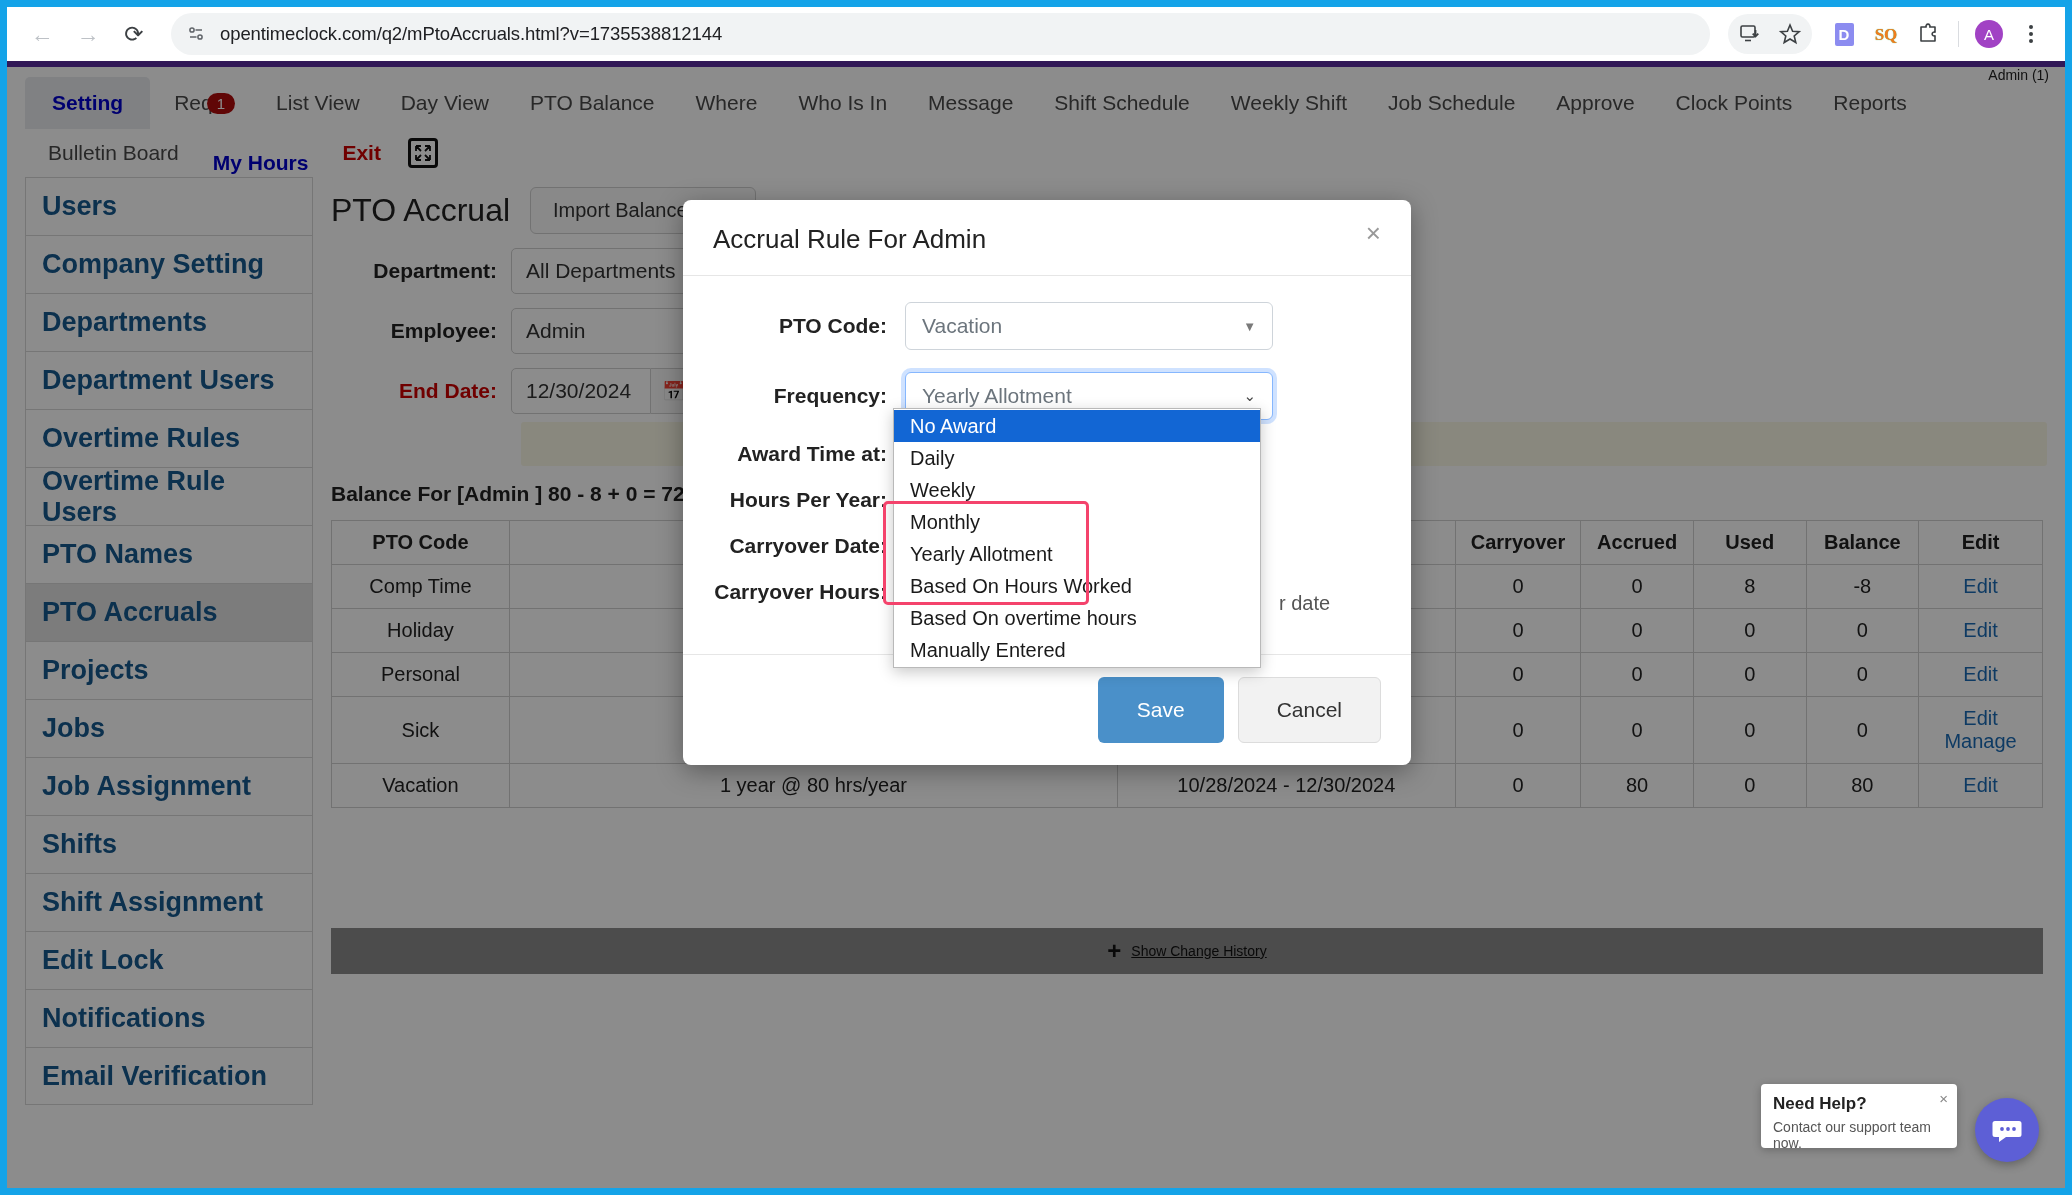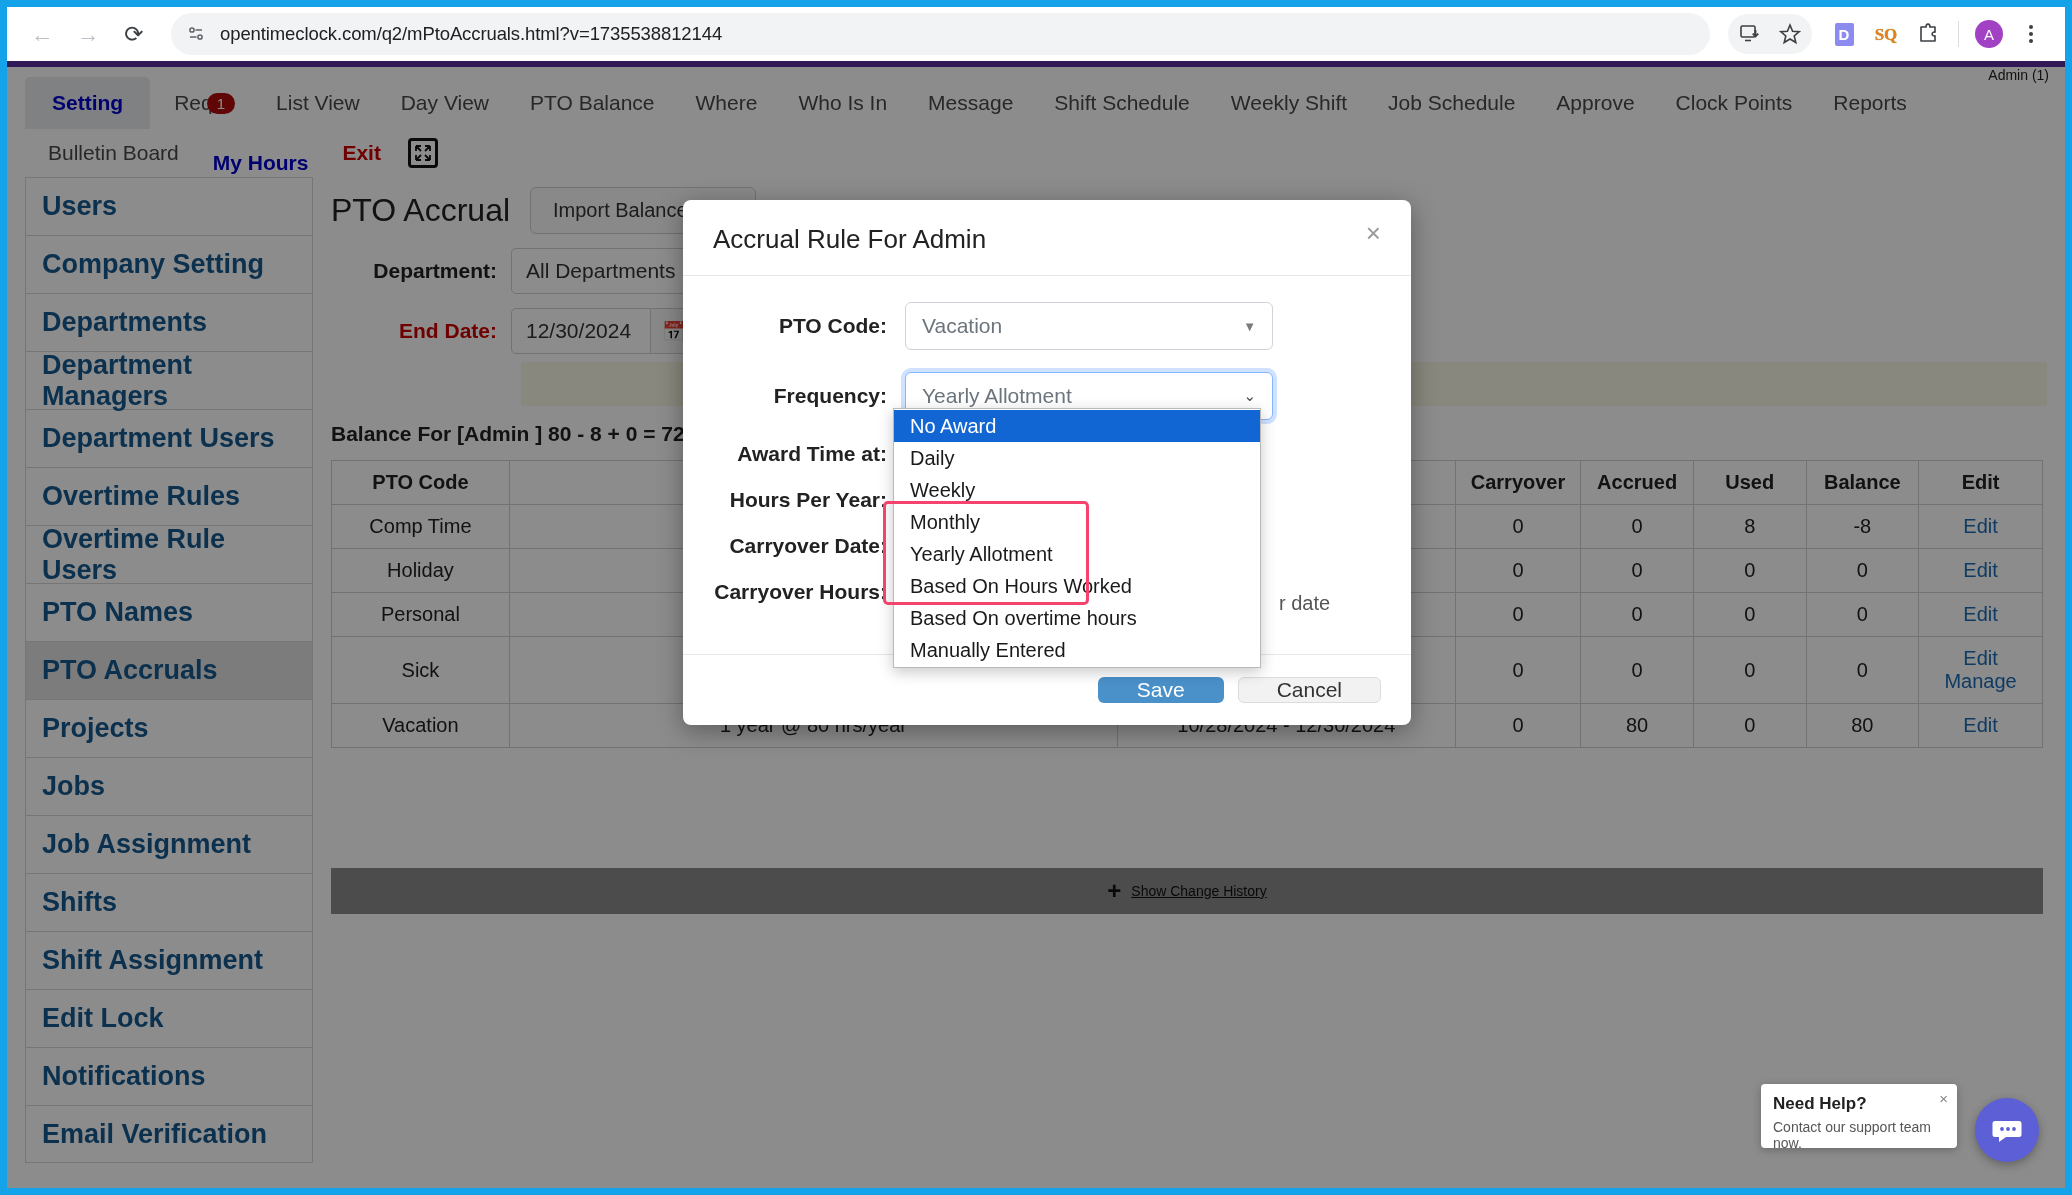--- a/index.html
+++ b/index.html
@@ -345,21 +345,21 @@
     position: absolute;
     font-size: 20px; color: #555;
   }
   #modal-foot {
     border-top: 1px solid #e6e6e6;
     padding: 22px 30px;
     display: flex; justify-content: flex-end; gap: 14px;
   }
   .mbtn {
     font-size: 21px; border-radius: 6px; cursor: pointer;
-    padding: 0 38px; border: 1px solid transparent;
+    padding: 20px 38px; border: 1px solid transparent;
   }
   #save-btn { background: #4a90c9; color: #fff; }
   #cancel-btn { background: #f2f2f2; color: #333; border-color: #dcdcdc; }
 
   
   #help-box {
     position: absolute; right: 108px; bottom: 40px;
     width: 196px; height: 64px;
     background: #ffffff;
     border-radius: 4px;
@@ -523,23 +523,20 @@
           <div class="side-item">
               <span>Users</span>
             </div>
           <div class="side-item">
               <span>Company Setting</span>
             </div>
           <div class="side-item">
               <span>Departments</span>
             </div>
           <div class="side-item">
-              <span>Department Managers</span>
-            </div>
-          <div class="side-item">
               <span>Department Users</span>
             </div>
           <div class="side-item">
               <span>Overtime Rules</span>
             </div>
           <div class="side-item">
               <span>Overtime Rule Users</span>
             </div>
           <div class="side-item">
               <span>PTO Names</span>
@@ -580,20 +577,26 @@
             <div id="import-btn">Import Balance from</div>
           </div>
 
           <div class="form-row">
             <div class="form-label">Department:</div>
             <div class="input-box" id="dept-input">
               <span>All Departments</span>
             </div>
           </div>
 
+          <div class="form-row">
+            <div class="form-label">Employee:</div>
+            <div class="input-box" id="emp-input">
+              <span>Admin</span>
+            </div>
+          </div>
 
           <div class="form-row">
             <div class="form-label red">End Date:</div>
             <div class="input-box" id="date-input">
               <span>12/30/2024</span>
             </div>
             <div id="date-btn">📅</div>
           </div>
 
           <div id="alert-strip"></div>

